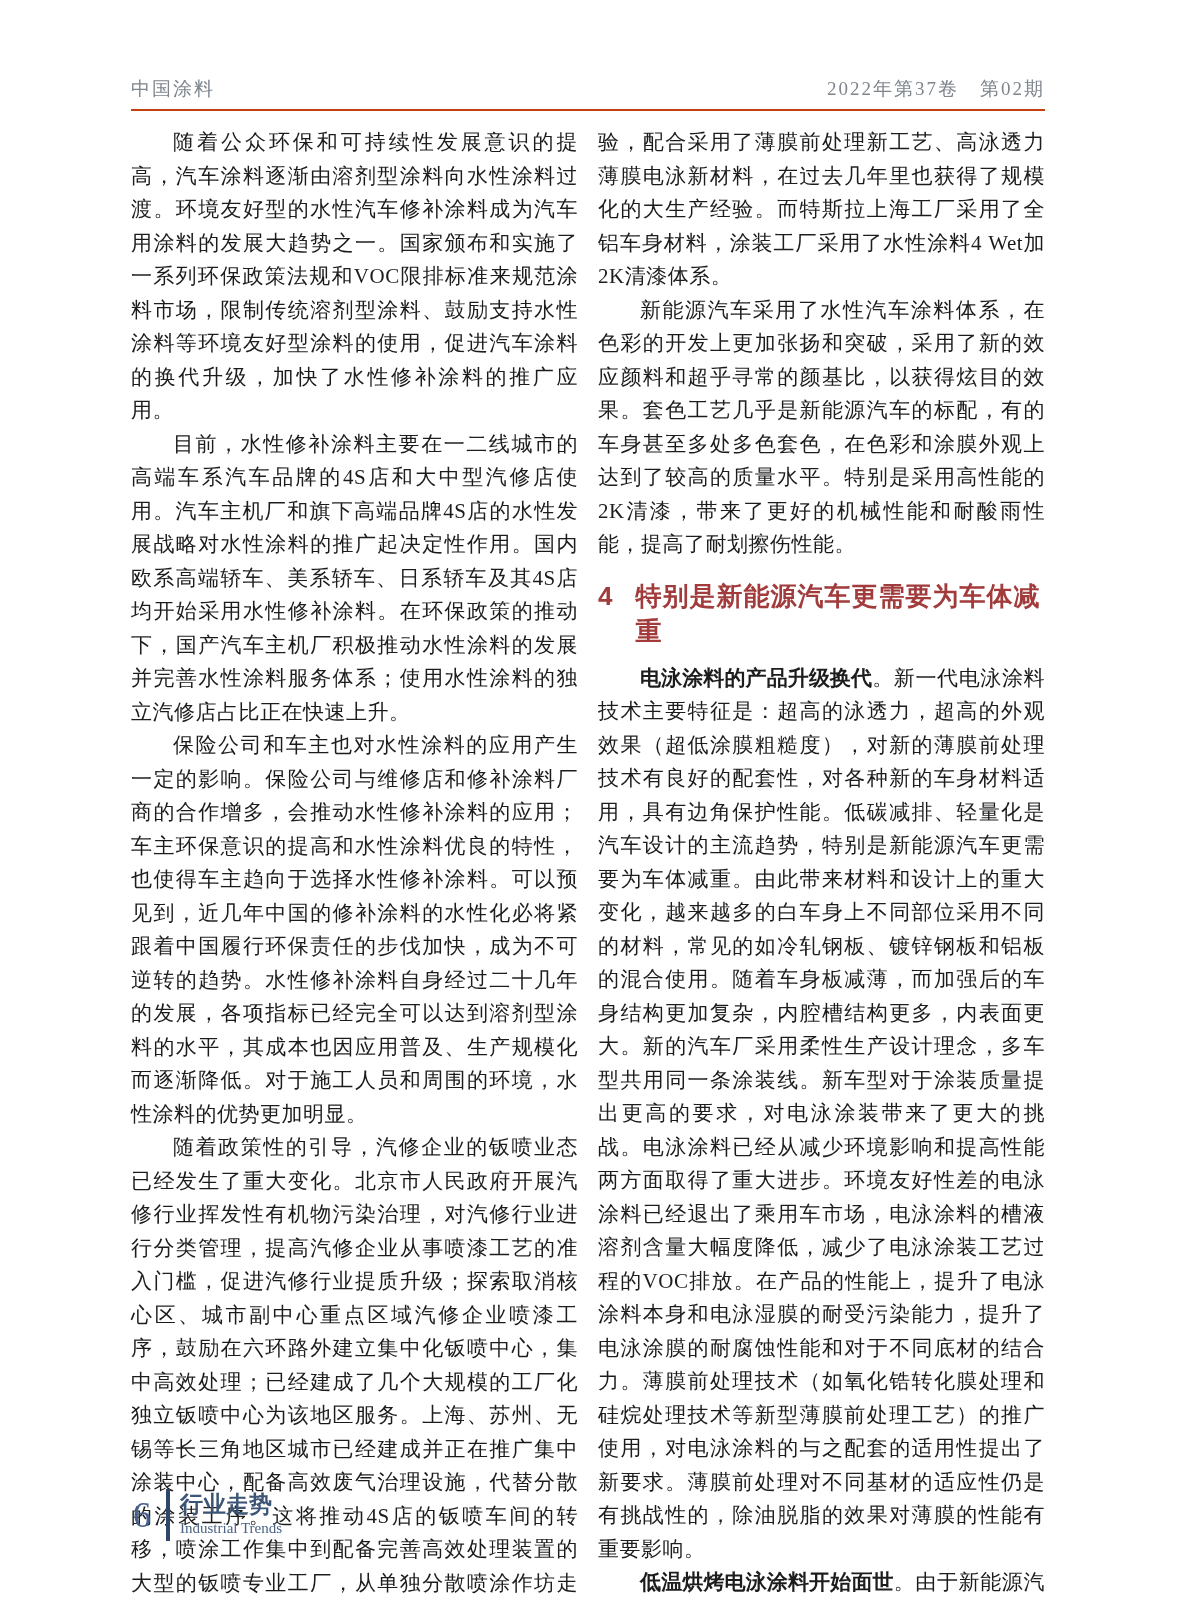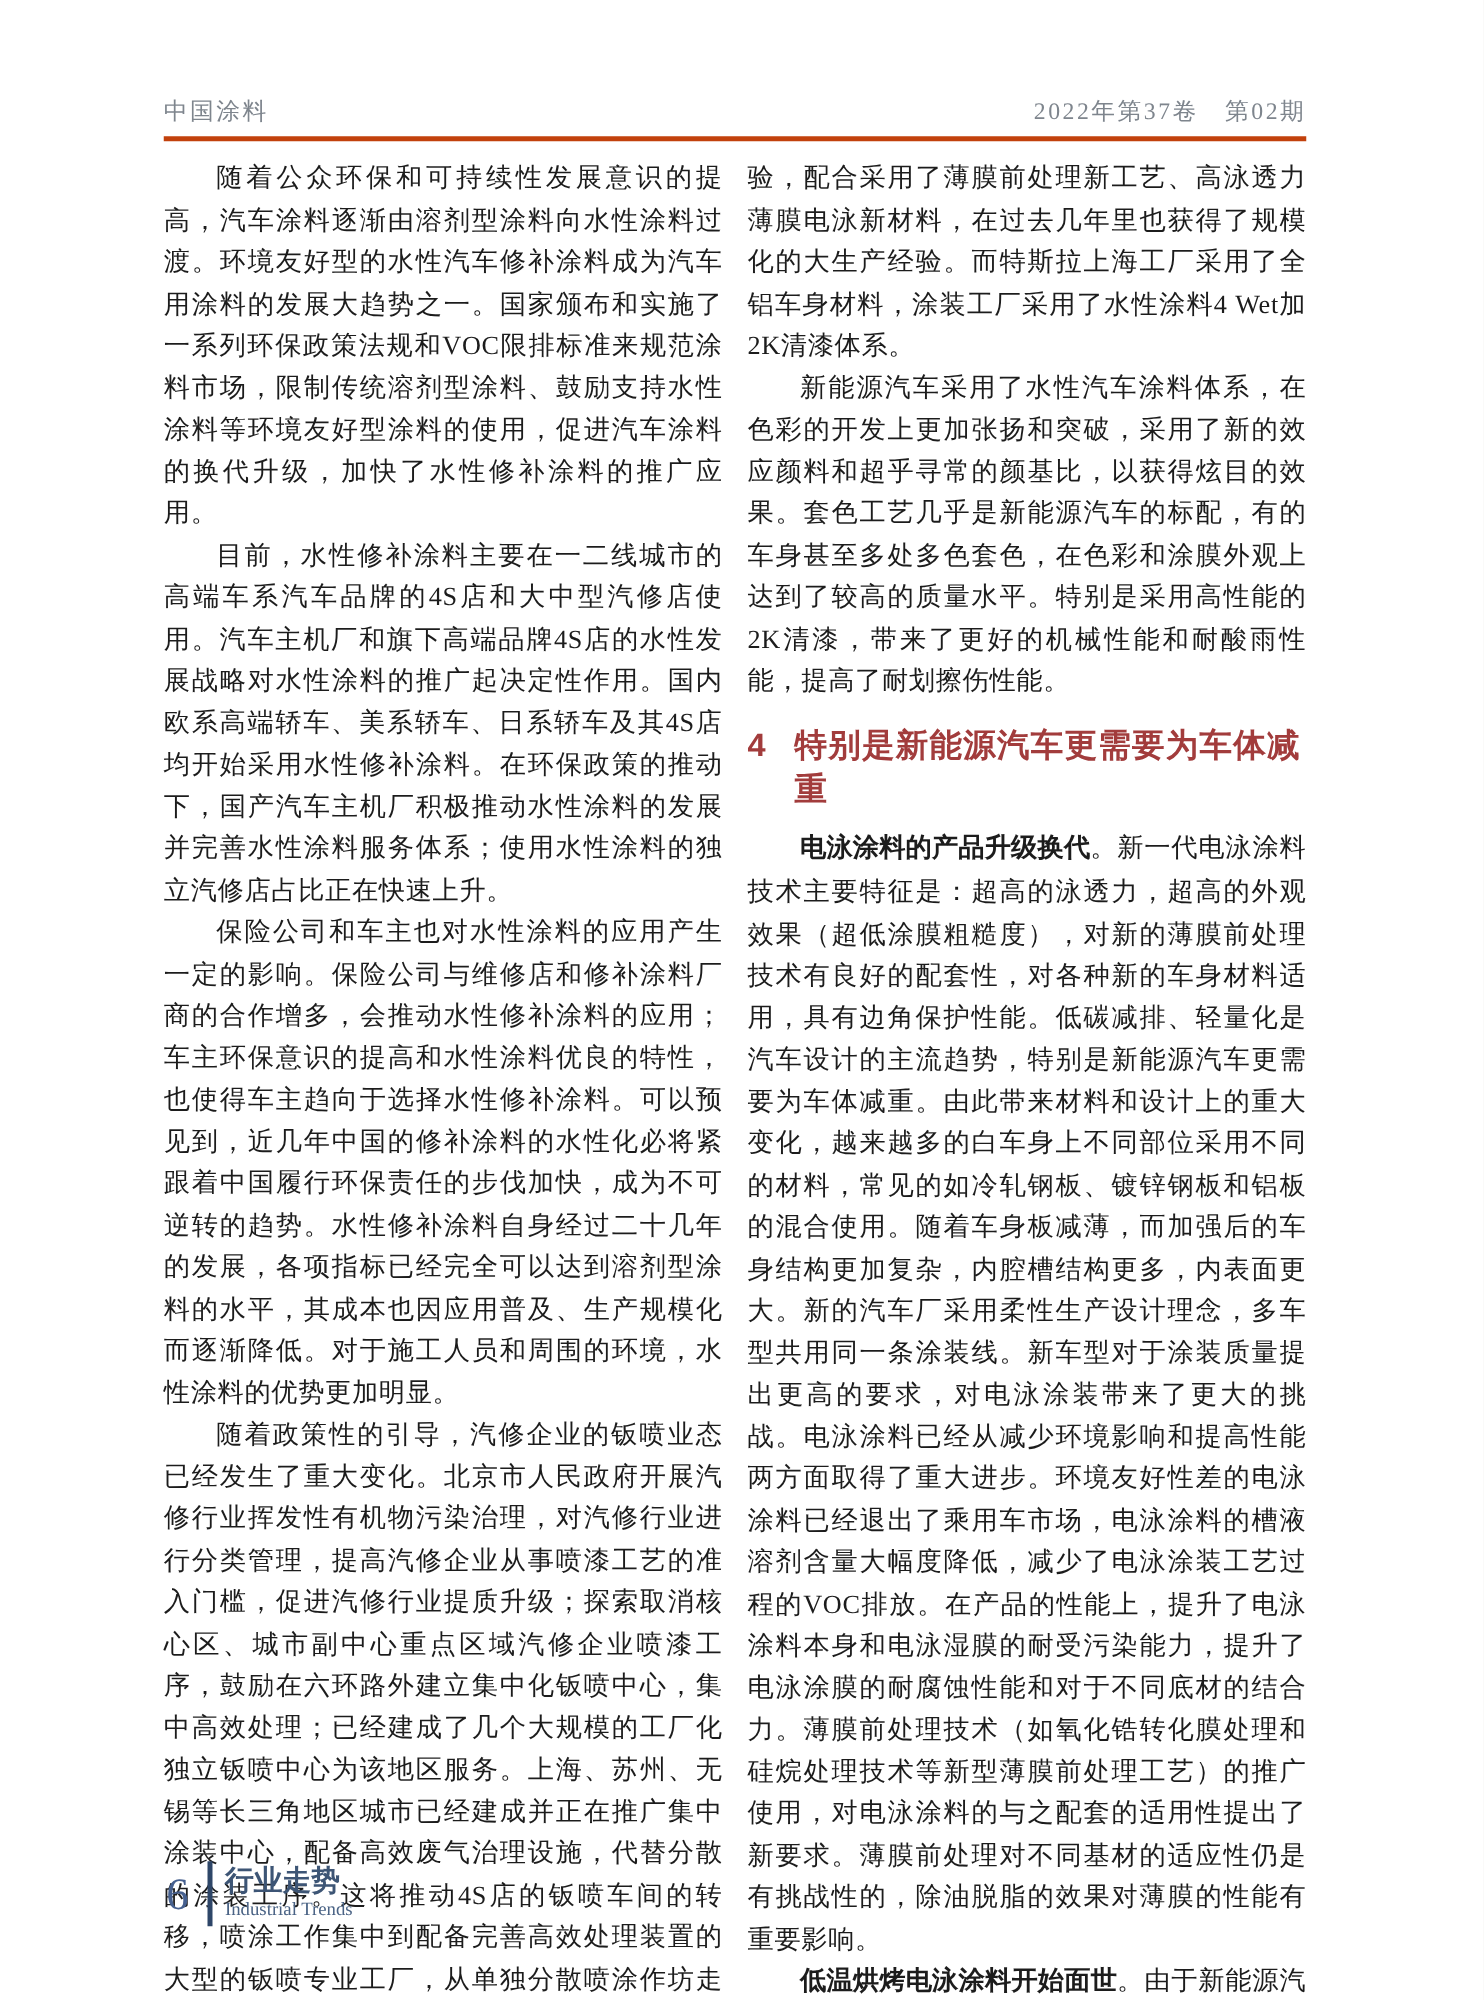--- a/index.html
+++ b/index.html
@@ -16,21 +16,21 @@
   
   .page-header {
     position: absolute;
     left: 131px;
     top: 76px;
     width: 914px;
     display: flex;
     justify-content: space-between;
     align-items: flex-end;
     padding-bottom: 7px;
-    border-bottom: 4px solid #c2410c;
+    border-bottom: 2px solid #c2410c;
     font-size: 19px;
     color: #7e858d;
     letter-spacing: 2px;
   }
   
   .columns {
     position: absolute;
     left: 131px;
     top: 126px;
     width: 914px;
@@ -40,21 +40,21 @@
   .col { width: 447px; }
   .col p {
     font-size: 21px;
     line-height: 33.5px;
     text-align: justify;
     text-justify: inter-ideograph;
     letter-spacing: 0.5px;
   }
   .col p.indent { text-indent: 2em; }
   .lead {
-    font-family: Liberation Mono, monospace;
+    font-family: Liberation Serif, serif;
     font-weight: bold;
     letter-spacing: 0px;
   }
   .section-heading {
     display: flex;
     align-items: baseline;
     font-family: "Liberation Sans", "DejaVu Sans", sans-serif;
     font-weight: bold;
     font-size: 26px;
     color: #a23c3c;

